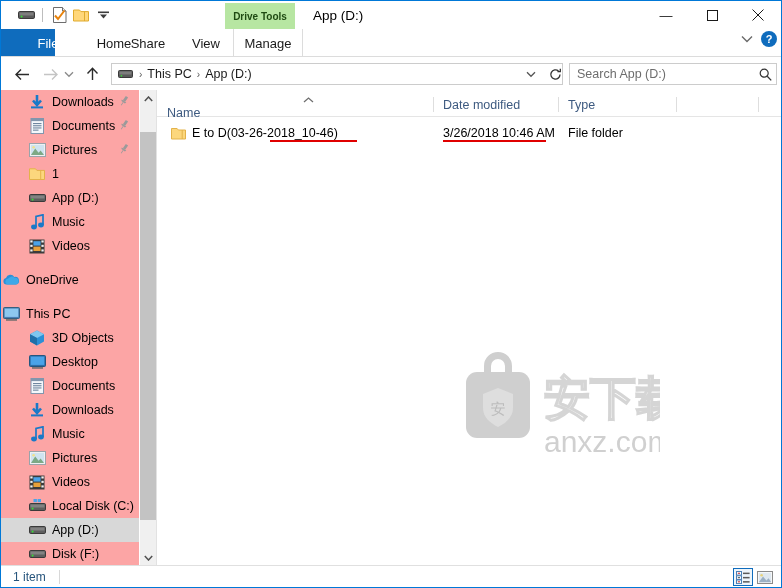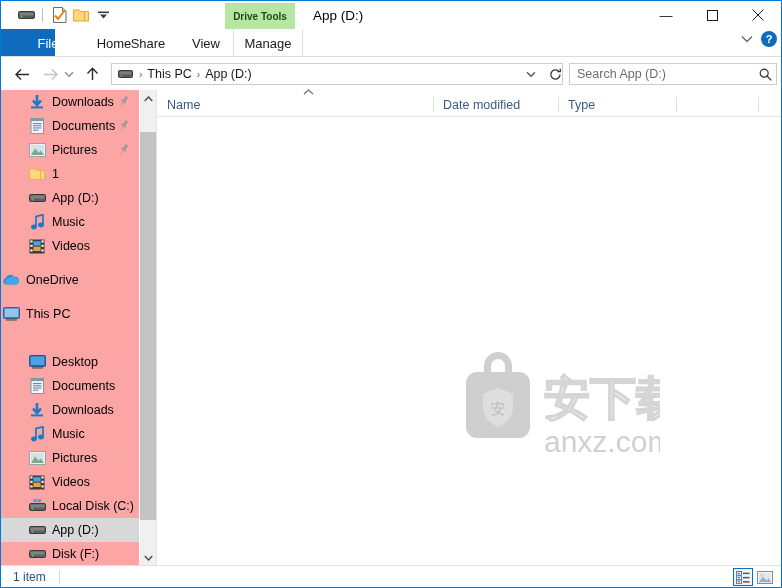--- a/index.html
+++ b/index.html
@@ -503,20 +503,30 @@
       <div class="nav-item lvl0" style="position: absolute; left: 0px; width: 138px; top: 212px;">
         <span class="nav-icon">
           <svg width="17" height="14" viewBox="0 0 17 14">
             <rect x="0.5" y="0.5" width="16" height="11" rx="1" fill="#4a7fb5" stroke="#35607f"></rect>
             <rect x="1.7" y="1.6" width="13.6" height="8.3" fill="#8ec8ef"></rect>
             <rect x="3" y="12.2" width="11" height="1.5" fill="#6a6a6a"></rect>
           </svg>
         </span>
         <span>This PC</span>
       </div>
+      <div class="nav-item lvl1" style="position: absolute; left: 0px; width: 138px; top: 236px;">
+        <span class="nav-icon">
+          <svg width="16" height="16" viewBox="0 0 16 16">
+            <path d="M8 0.6 L15 4.2 V11.6 L8 15.4 L1 11.6 V4.2 Z" fill="#2b8fd6"></path>
+            <path d="M8 0.6 L15 4.2 L8 7.9 L1 4.2 Z" fill="#7fc6ee"></path>
+            <path d="M8 7.9 V15.4 L1 11.6 V4.2 Z" fill="#1f6fa8"></path>
+          </svg>
+        </span>
+        <span>3D Objects</span>
+      </div>
       <div class="nav-item lvl1" style="position: absolute; left: 0px; width: 138px; top: 260px;">
         <span class="nav-icon">
           <svg width="17" height="14" viewBox="0 0 17 14">
             <rect x="0.5" y="0.5" width="16" height="11" rx="1" fill="#2d6ea8" stroke="#24567f"></rect>
             <rect x="1.7" y="1.6" width="13.6" height="8.3" fill="#4aa3e8"></rect>
             <rect x="3" y="12.2" width="11" height="1.5" fill="#6a6a6a"></rect>
           </svg>
         </span>
         <span>Desktop</span>
       </div>
@@ -628,37 +638,51 @@
     </div>
     <div id="sb-thumb"></div>
     <div class="sb-arrow" style="bottom:0;">
       <svg width="9" height="6" viewBox="0 0 9 6">
           <path d="M0.8 1 L4.5 5 L8.2 1" fill="none" stroke="#505050" stroke-width="1.5"></path>
         </svg>
     </div>
   </div>
 
   <div id="colhdr">
-    <div class="col" style="left:0;width:276px;">
+    <div class="col" style="left:0;width:276px;margin-top:8px;">
       <span>Name</span>
       <span id="sort-ind">
         <svg width="11" height="6" viewBox="0 0 11 6">
             <path d="M1 5 L5.5 1 L10 5" fill="none" stroke="#6f6f6f" stroke-width="1.3"></path>
           </svg>
       </span>
     </div>
     <div class="col-div" style="left:276px;"></div>
     <div class="col" style="left:276px;width:125px;">Date modified</div>
     <div class="col-div" style="left:401px;"></div>
     <div class="col" style="left:401px;width:118px;">Type</div>
     <div class="col-div" style="left:519px;"></div>
     <div class="col-div" style="left:601px;"></div>
   </div>
 
   <div id="filelist">
+    <div class="row" style="top:5px;">
+      <span class="folder-ico">
+        <svg width="15" height="13" viewBox="0 0 15 13">
+          <path d="M0.5 1.5 h5.6 l1.3 1.5 h7.1 v9 h-14 z" fill="#fcd77d" stroke="#e3b24a"></path>
+          <path d="M11.2 3 v9" stroke="#e3b24a" fill="none"></path>
+        </svg>
+      </span>
+      <span class="cell" style="left:35px;">E to D(03-26-2018_10-46)</span>
+      <span class="redline" style="left:113px;top:18px;width:87px;"></span>
+      <span class="cell" style="left:286px;">3/26/2018 10:46 AM</span>
+      <span class="redline" style="left:286px;top:18px;width:103px;"></span>
+      <span class="cell" style="left:411px;">File folder</span>
+      <span class="cell" style="left:529px;"></span>
+    </div>
 
     <div id="watermark">
       <svg width="220" height="112" viewBox="0 0 220 112">
         <g fill="#cfcfcf">
           <path d="M44 18 a14 14 0 0 1 28 0 v6 h-7 v-6 a7 7 0 0 0 -14 0 v6 h-7 z"></path>
           <rect x="26" y="24" width="64" height="66" rx="11"></rect>
         </g>
         <path d="M58 40 l15 6 v14 c0 9 -7 15 -15 19 c-8 -4 -15 -10 -15 -19 v-14 z" fill="#dedede"></path>
         <text x="58" y="66" font-family="'DejaVu Sans', sans-serif" font-size="15" fill="#bcbcbc" text-anchor="middle">安</text>
         <text x="104" y="66" font-family="'DejaVu Sans', sans-serif" font-size="46" fill="none" stroke="#d5d5d5" stroke-width="3">安下载</text>

